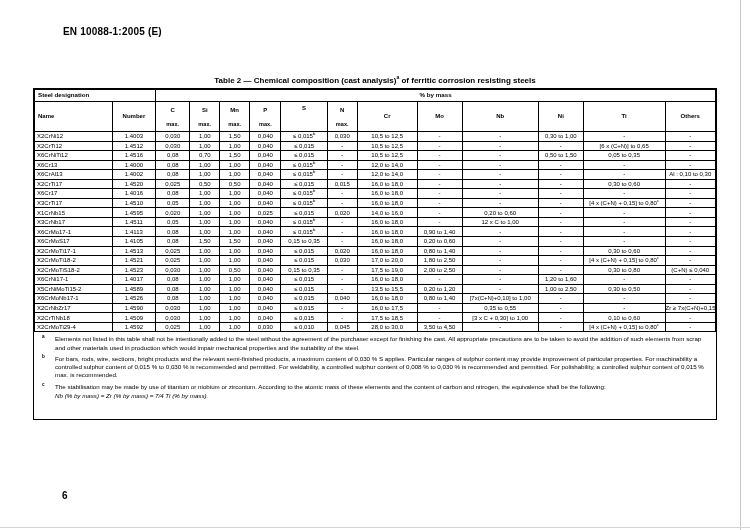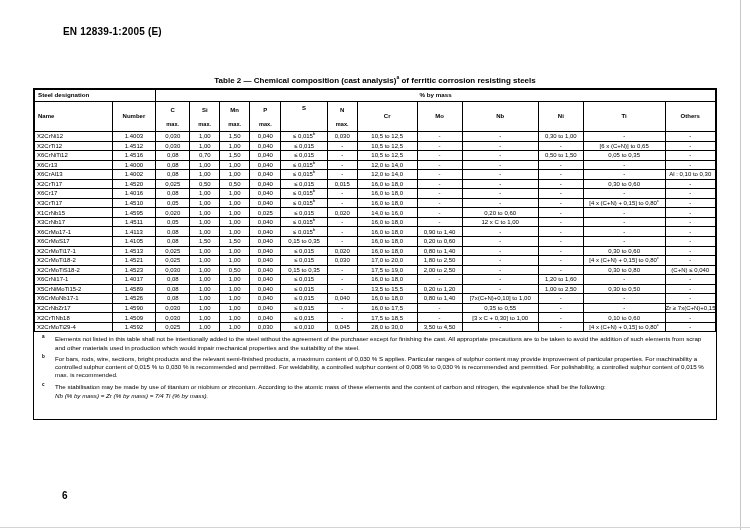--- a/index.html
+++ b/index.html
@@ -33,21 +33,21 @@
 
   .footnotes { padding:3px 10px 0 4px; }
   .fn { position:relative; padding-left:17px; margin-bottom:3.5px; font-size:6.2px; line-height:1.3; }
   .fn .marker { position:absolute; left:4px; top:-1px; font-size:4.6px; font-weight:bold; }
   .fn .formula { font-style:italic; margin-top:1px; }
 </style>
 </head>
 <body>
 
 <div class="page">
-  <div class="doc-ref">EN 12839-1:2005 (E)</div>
+  <div class="doc-ref">EN 10088-1:2005 (E)</div>
   <div class="table-title">Table 2 — Chemical composition (cast analysis)<sup>a</sup> of ferritic corrosion resisting steels</div>
 
   <div class="table-frame">
     <table>
       <colgroup>
           <col style="width: 11.4%;">
           <col style="width: 6.4%;">
           <col style="width: 5%;">
           <col style="width: 4.4%;">
           <col style="width: 4.4%;">

